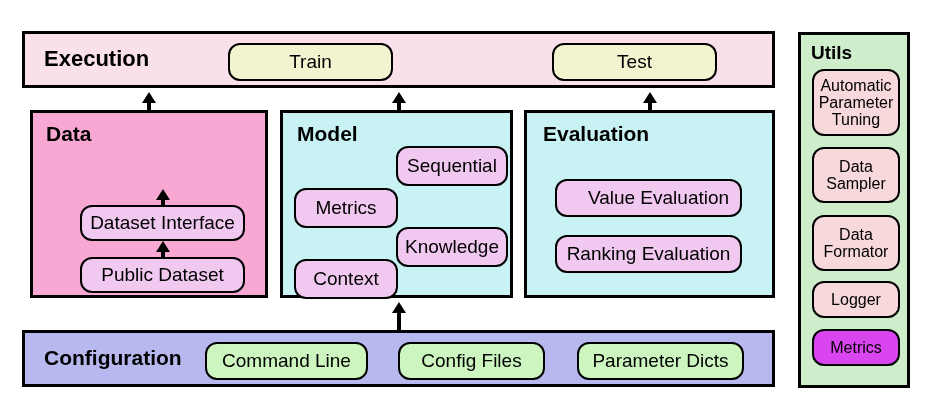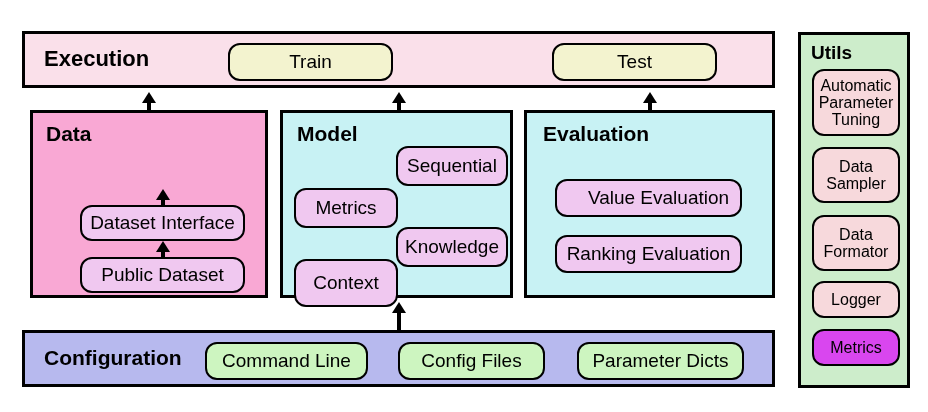--- a/index.html
+++ b/index.html
@@ -117,21 +117,21 @@
     <div class="panel-title" style="left:14px; top:9px; font-size:21px;">Model</div>
     <div class="node" style="left:113px; top:33px; width:112px; height:40px; background:#f0c8f0; font-size:19px;">
       <span>Sequential</span>
     </div>
     <div class="node" style="left:11px; top:75px; width:104px; height:40px; background:#f0c8f0; font-size:19px;">
       <span>Metrics</span>
     </div>
     <div class="node" style="left:113px; top:114px; width:112px; height:40px; background:#f0c8f0; font-size:19px;">
       <span>Knowledge</span>
     </div>
-    <div class="node" style="left:11px; top:146px; width:104px; height:48px; background:#f0c8f0; font-size:19px;">
+    <div class="node" style="left:11px; top:146px; width:104px; height:40px; background:#f0c8f0; font-size:19px;">
       <span>Context</span>
     </div>
   </div>
 
   <div class="panel" style="left:524px; top:110px; width:251px; height:188px; background:#c8f2f4;">
     <div class="panel-title" style="left:16px; top:9px; font-size:21px;">Evaluation</div>
     <div class="node" style="left:28px; top:66px; width:187px; height:38px; background:#f0c8f0; font-size:19px;padding-left:20px;">
       <span>Value Evaluation</span>
     </div>
     <div class="node" style="left:28px; top:122px; width:187px; height:38px; background:#f0c8f0; font-size:19px;">

